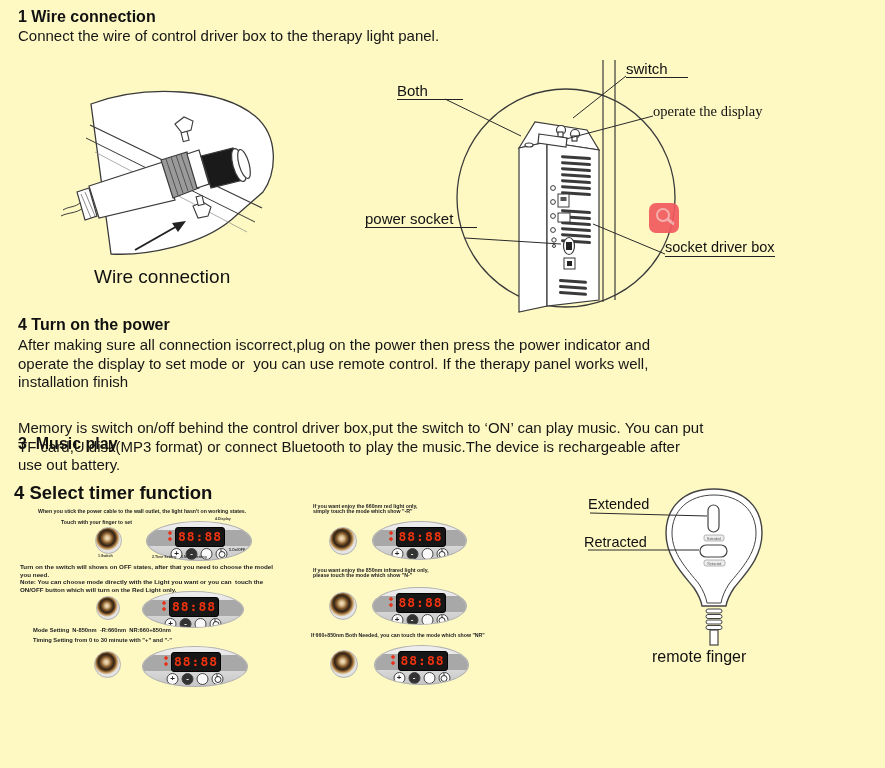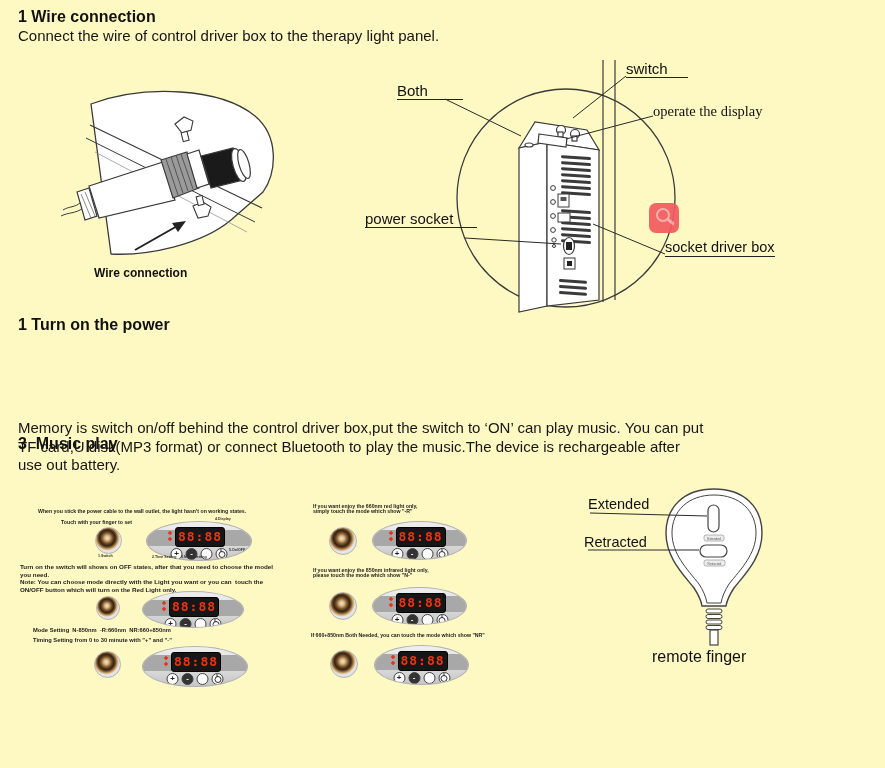--- a/index.html
+++ b/index.html
@@ -2,21 +2,21 @@
 <html><head>
 <meta charset="utf-8">
 <style>
   html,body{margin:0;padding:0;background:#fff;}
   .page{position:relative;width:885px;height:768px;background:#fef9c3;overflow:hidden;
         font-family:"Liberation Sans",sans-serif;color:#111;}
   .abs{position:absolute;}
   .h{font-weight:700;font-size:16px;white-space:pre;color:#111;}
   .h4{font-weight:700;font-size:18.5px;white-space:pre;color:#111;}
   .body{font-size:15px;line-height:18.6px;white-space:pre-wrap;color:#161616;}
-  .cap{font-weight:700;font-size:12px;color:#111;white-space:pre;}
+  .cap{font-weight:400;font-size:19px;color:#111;white-space:pre;}
   .lbl{font-size:15px;color:#111;white-space:pre;}
   .lbl.u{border-bottom:1.4px solid #222;padding:0 4px 0 0;}
   .lblsm{font-size:14.5px;color:#111;white-space:pre;}
   .rlbl{font-size:14.5px;color:#111;white-space:pre;}
   .capr{font-size:16px;color:#111;white-space:pre;}
   
   .t52,.t62,.t58,.t36{font-weight:700;color:#222;white-space:pre-wrap;transform-origin:0 0;}
   .t52{font-size:8px;line-height:9px;transform:scale(0.65);}
   .t62{font-size:8px;line-height:9.6px;transform:scale(0.78);}
   .t58{font-size:8px;line-height:9px;transform:scale(0.72);}
@@ -154,27 +154,31 @@
   </svg>
 
   <div class="abs lbl u" style="left:397px;top:82px;width:62px;">Both</div>
   <div class="abs lbl u" style="left:626px;top:60px;width:58px;">switch</div>
   <div class="abs lblsm" style="left:653px;top:103px;font-family:Liberation Serif, serif;">operate the display</div>
   <div class="abs lbl u" style="left:356px;top:210px;width:108px;margin-left:9px;">power socket</div>
   <div class="abs lblsm" style="left:665px;top:239px;border-bottom:1.4px solid #222;padding-bottom:1px;">socket driver box</div>
 
   <div class="watermark"></div>
 
-  <div class="abs h" style="left:18px;top:316px;">1 Turn on the power</div>
+  <div class="abs h" style="left:18px;top:316px;">4 Turn on the power</div>
+  <div class="abs body" style="left:18px;top:336px;">After making sure all connection iscorrect,plug on the power then press the power indicator and
+operate the display to set mode or  you can use remote control. If the therapy panel works well,
+installation finish</div>
 
   <div class="abs h" style="left:18px;top:399px;margin-top:36px;">3  Music play</div>
   <div class="abs body" style="left:18px;top:419px;">Memory is switch on/off behind the control driver box,put the switch to ‘ON’ can play music. You can put
 TF card,U disk(MP3 format) or connect Bluetooth to play the music.The device is rechargeable after
 use out battery.</div>
 
+  <div class="abs h4" style="left:14px;top:482px;">4 Select timer function</div>
 
   <div class="abs t52" style="left:38px;top:508px;">When you stick the power cable to the wall outlet, the light hasn't on working states.</div>
   <div class="abs t52" style="left:61px;top:519px;">Touch with your finger to set</div>
 
   <div class="touch" style="left:95px;top:527px;width:25px;height:25px;"></div>
   <div class="disp" style="left:146px;top:521px;width:106px;height:40px;">
     <div class="oval">
       <div class="band"></div>
       <span class="ind i1"></span>
       <span class="ind i2"></span>

